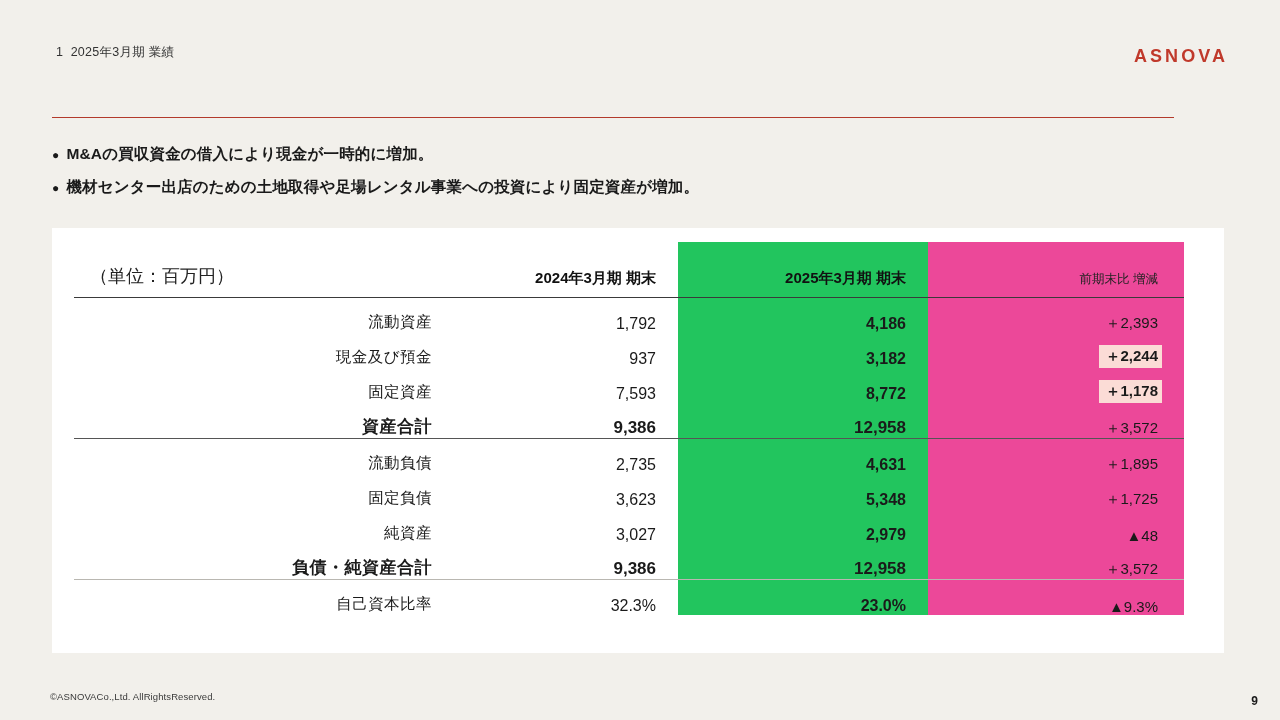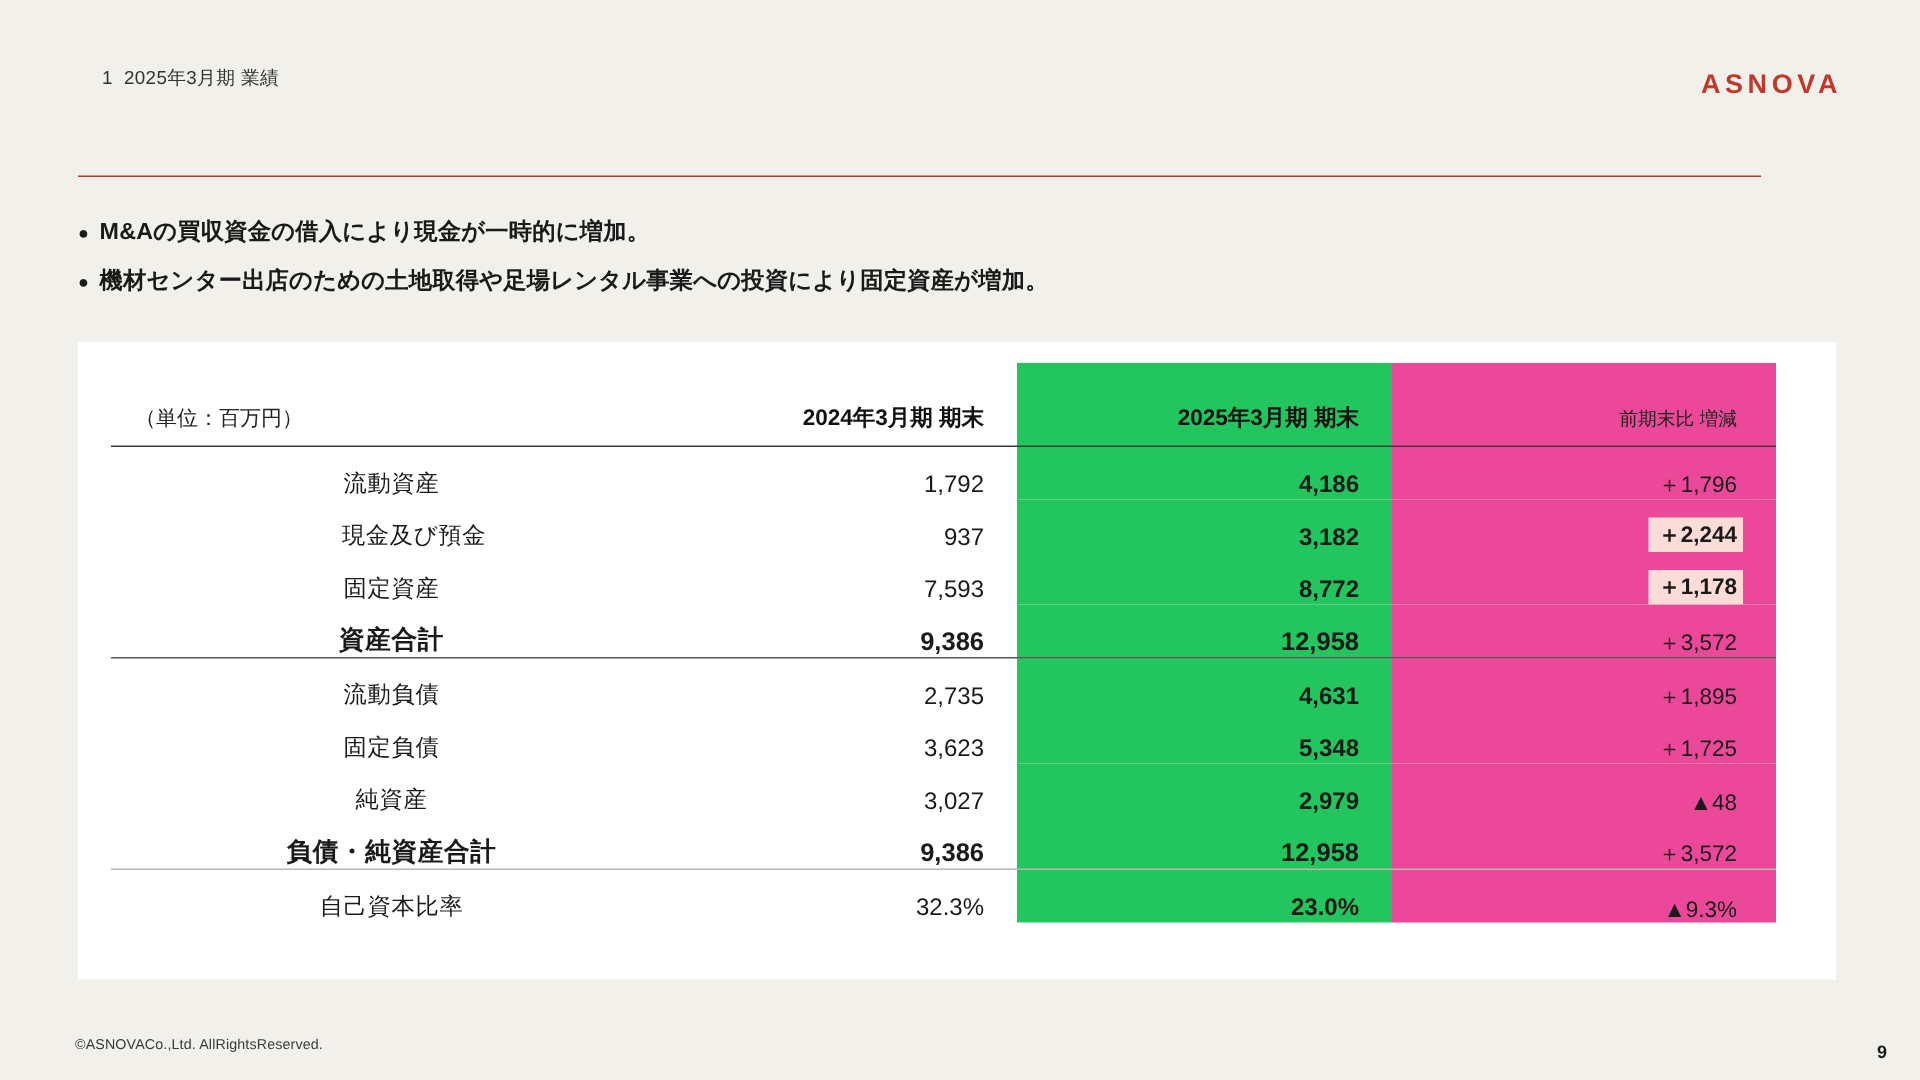--- a/index.html
+++ b/index.html
@@ -12,21 +12,21 @@
     background: #f2f0eb;
     font-family: "Liberation Sans", sans-serif;
     color: #1a1a1a;
     position: relative;
     overflow: hidden;
   }
 
   
   .slide-header {
     position: absolute;
-    left: 68px;
+    left: 56px;
     top: 44px;
     width: 1110px;
   }
   .eyebrow {
     font-size: 12.5px;
     color: #333;
     letter-spacing: 0.02em;
     margin: 0 0 6px 0;
     white-space: pre;
   }
@@ -111,21 +111,21 @@
     padding: 0;
     vertical-align: bottom;
   }
 
   .hdr-row th {
     height: 46px;
     padding-bottom: 9px;
     border-bottom: 1.5px solid #3a3a3a;
   }
   .hdr-unit {
-    font-size: 14px;
+    font-size: 18px;
     font-weight: normal;
     text-align: left;
     padding-left: 16px !important;
     color: #222;
   }
   .hdr-num {
     font-size: 15px;
     font-weight: bold;
     text-align: right;
     padding-right: 22px !important;
@@ -137,21 +137,21 @@
     text-align: right;
     padding-right: 26px !important;
     color: #222;
   }
 
   tbody tr td {
     height: 35px;
   }
   td.label {
     font-size: 15.5px;
-    text-align: center;
+    text-align: right;
     padding-left: 16px;
     color: #1a1a1a;
     letter-spacing: 0.03em;
   }
   td.label.indent {
     padding-left: 46px;
   }
   td.num {
     font-size: 16px;
     text-align: right;
@@ -247,21 +247,21 @@
         <th class="hdr-num">2024年3月期 期末</th>
         <th class="hdr-num col-shade-fy25">2025年3月期 期末</th>
         <th class="hdr-diff col-shade-diff">前期末比 増減</th>
       </tr>
     </thead>
     <tbody>
       <tr>
         <td class="label">流動資産</td>
         <td class="num">1,792</td>
         <td class="num fy25 col-shade-fy25">4,186</td>
-        <td class="diff col-shade-diff">＋1,796</td>
+        <td class="diff col-shade-diff">＋2,393</td>
       </tr>
       <tr>
         <td class="label indent">現金及び預金</td>
         <td class="num">937</td>
         <td class="num fy25 col-shade-fy25">3,182</td>
         <td class="diff col-shade-diff"><span class="hl">＋2,244</span></td>
       </tr>
       <tr>
         <td class="label">固定資産</td>
         <td class="num">7,593</td>

